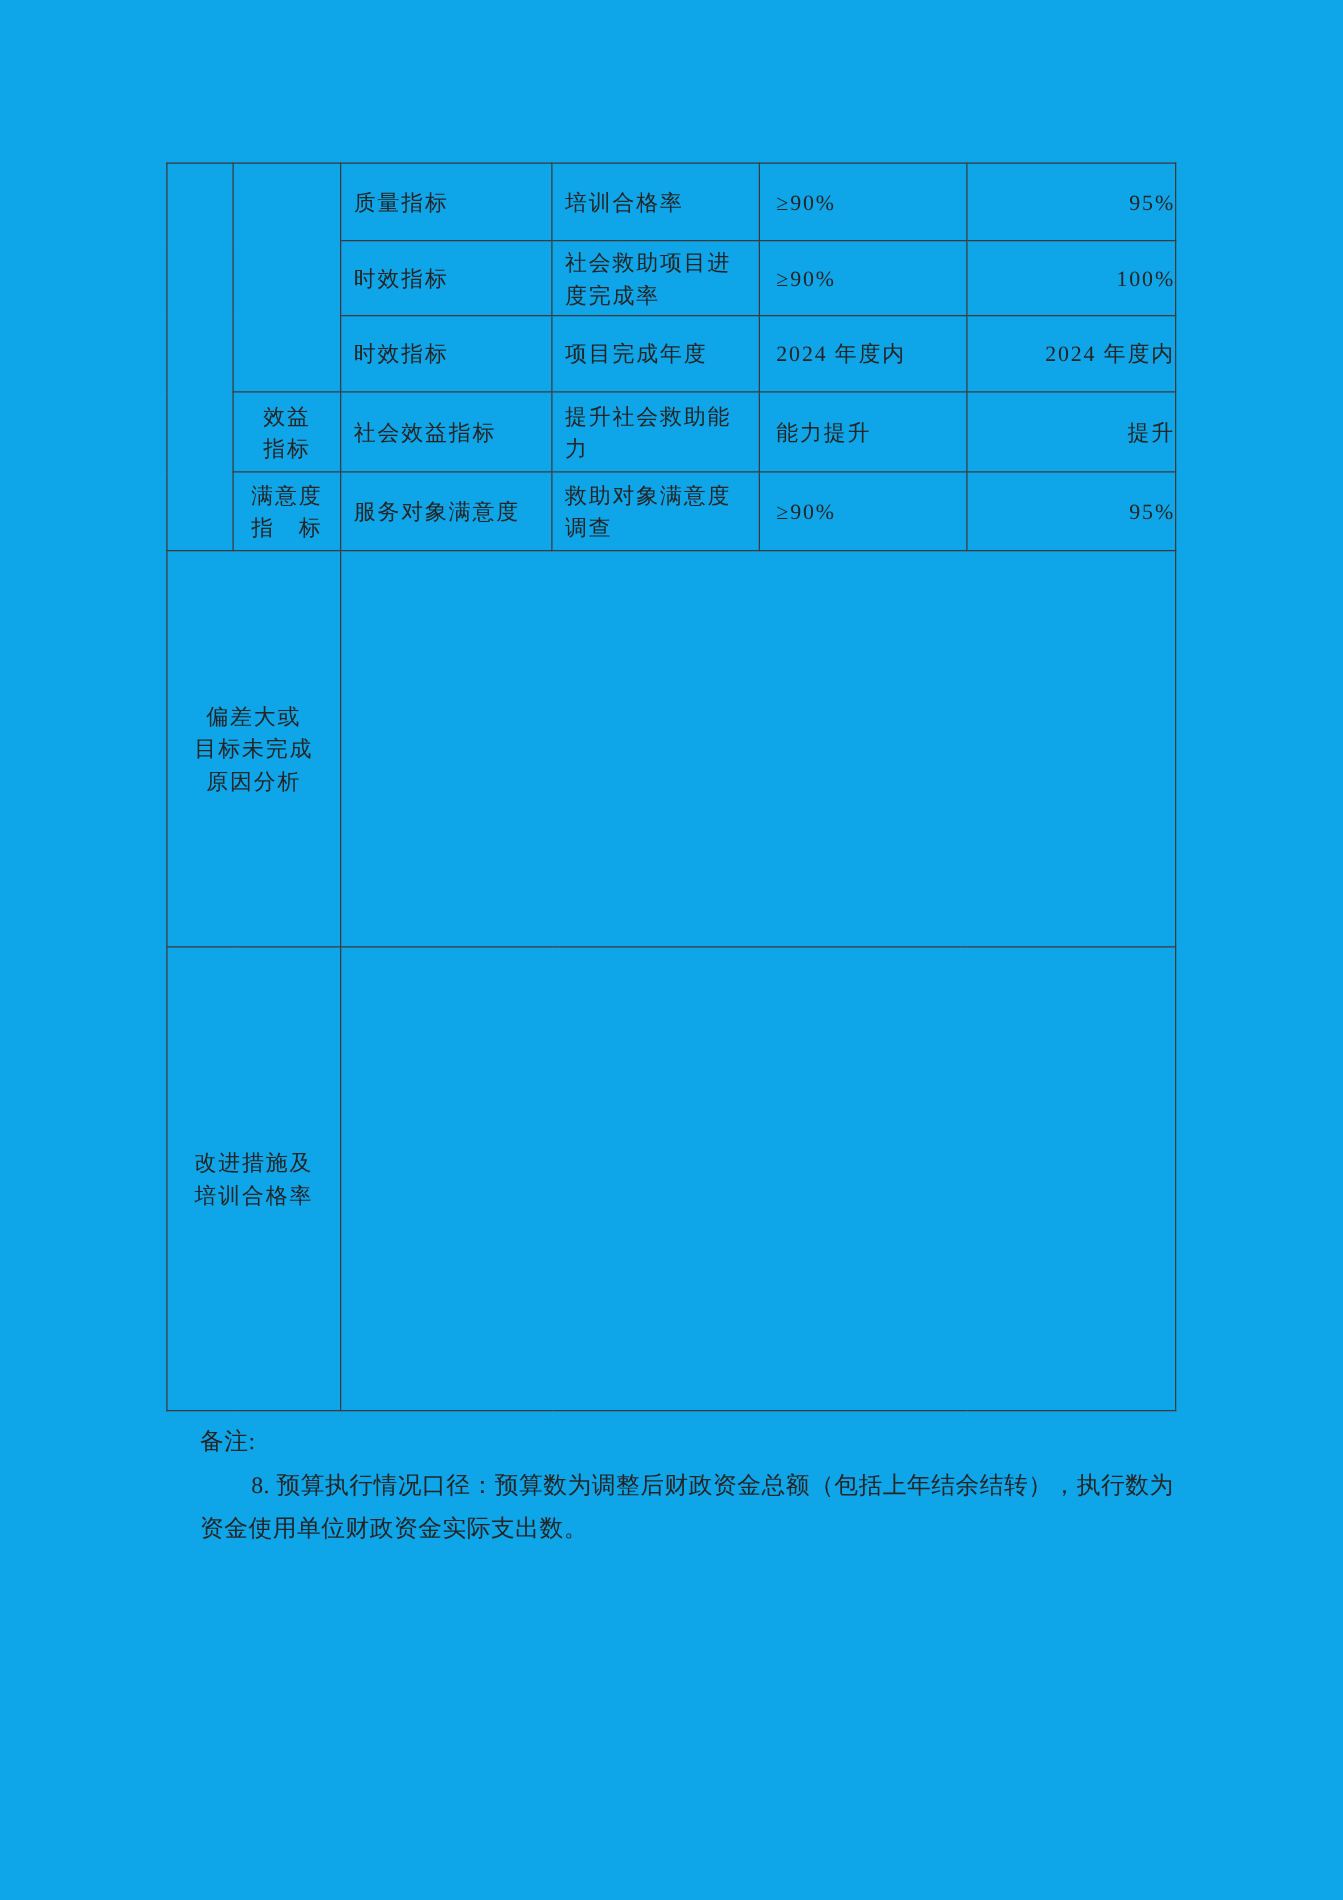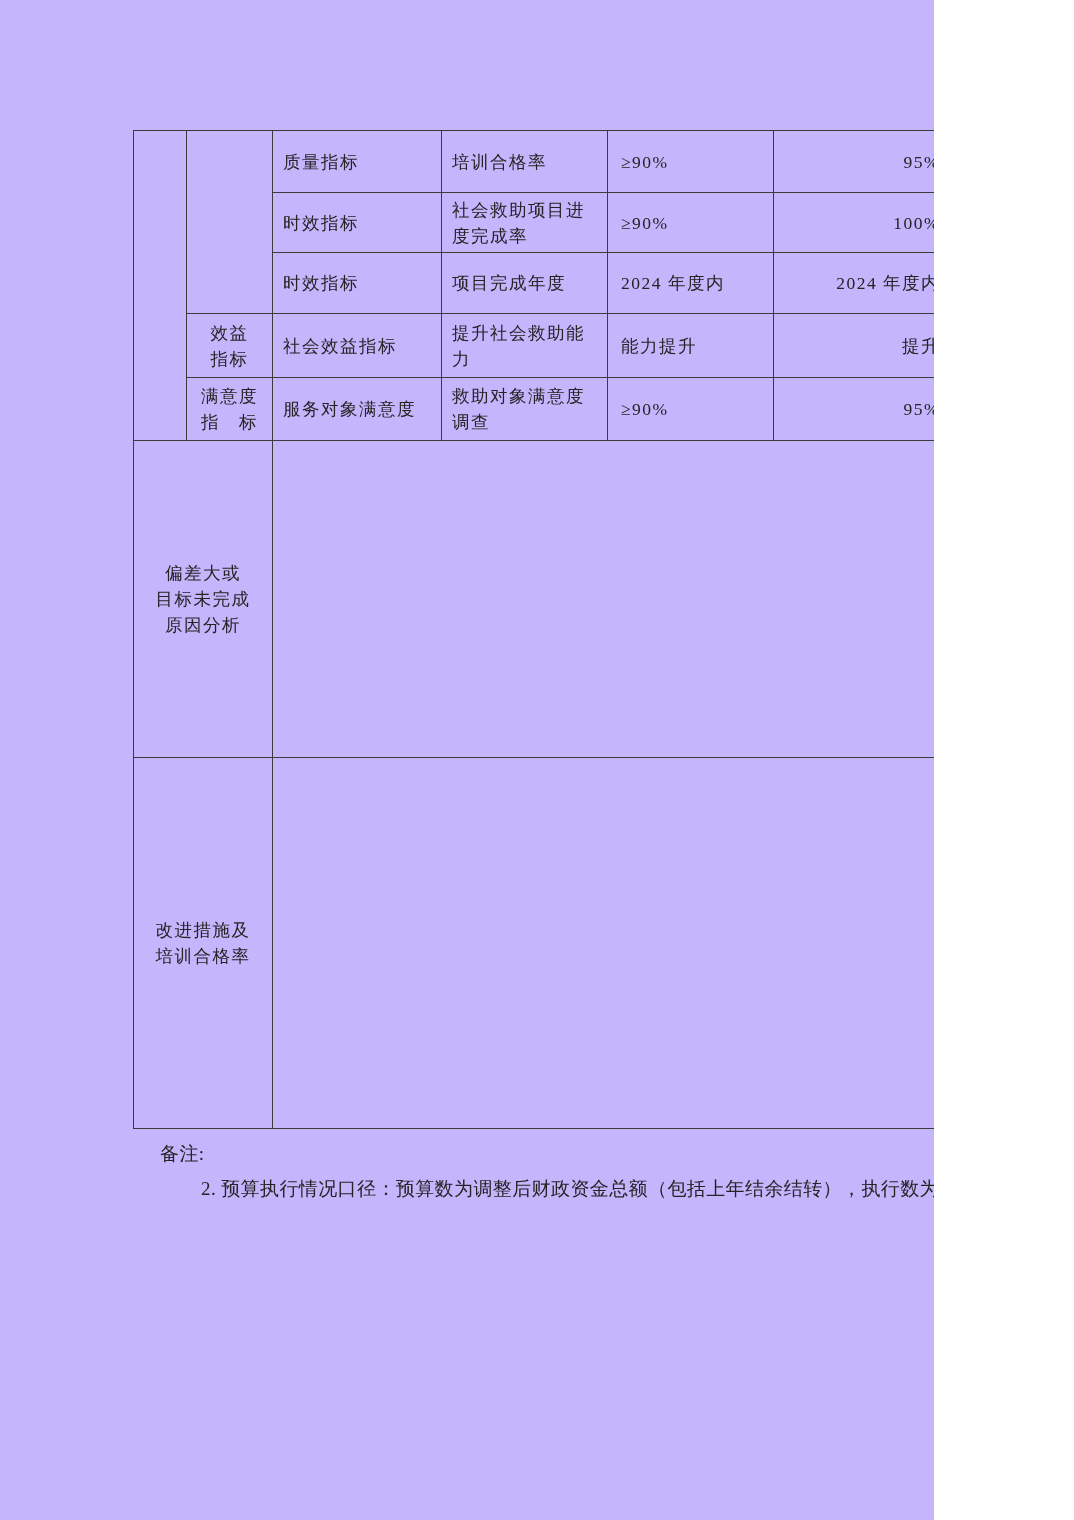--- a/index.html
+++ b/index.html
@@ -3,23 +3,23 @@
 <meta charset="utf-8">
 <style>
   * { margin: 0; padding: 0; box-sizing: border-box; }
   html, body { background: #ffffff; }
   body {
     font-family: "Liberation Serif", "DejaVu Serif", serif;
     color: #222222;
   }
   .page {
     position: relative;
-    width: 934px;
+    width: 1074px;
     height: 1520px;
-    background: #c4b5fd;
+    background: #0ea5e9;
     overflow: hidden;
   }
 
   
   table.perf-table {
     position: absolute;
     left: 133px;
     top: 130px;
     width: 807px;
     border-collapse: collapse;
@@ -144,17 +144,18 @@
       <tr class="rh7">
         <td class="t-biglabel" colspan="2">改进措施及
 培训合格率</td>
         <td class="t-content" colspan="4"></td>
       </tr>
     </tbody>
   </table>
 
   <div class="notes">
     <div class="note-line">备注:</div>
-    <div class="note-line indent">2. 预算执行情况口径：预算数为调整后财政资金总额（包括上年结余结转），执行数为</div>
+    <div class="note-line indent">8. 预算执行情况口径：预算数为调整后财政资金总额（包括上年结余结转），执行数为</div>
+    <div class="note-line">资金使用单位财政资金实际支出数。</div>
   </div>
 
 
 </div>
 
 </body></html>

